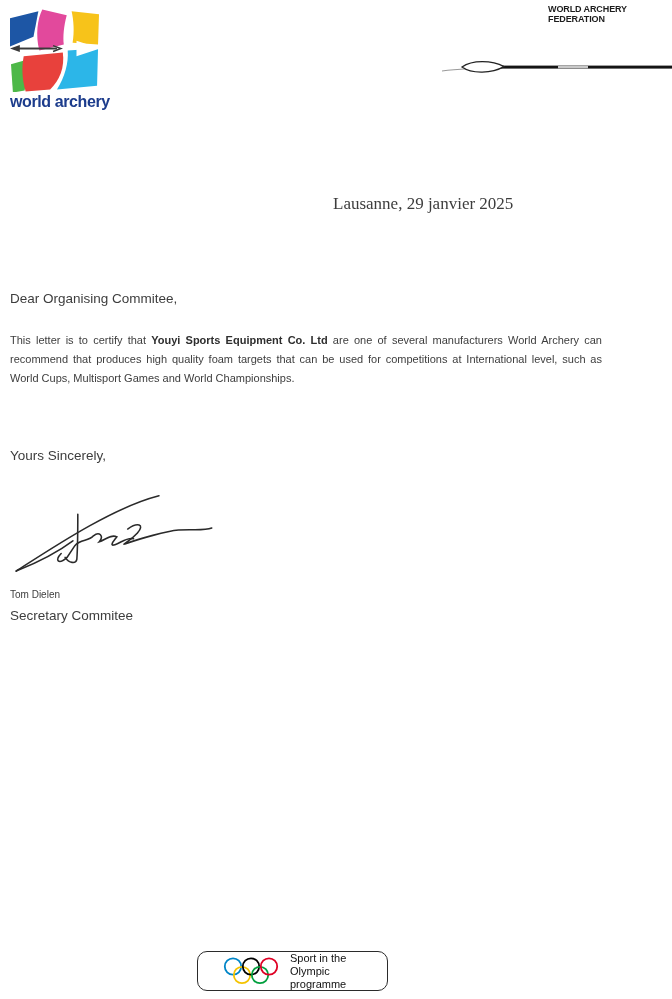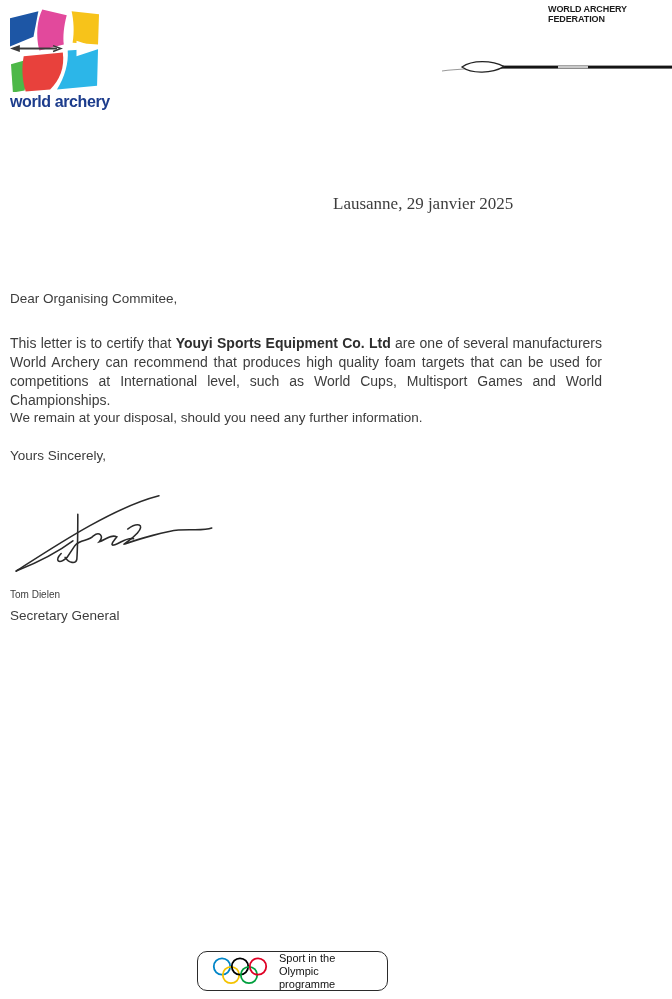--- a/index.html
+++ b/index.html
@@ -17,32 +17,32 @@
   .arrow-graphic { position:absolute; left:440px; top:59px; width:232px; height:16px; }
   .org-block { position:absolute; left:548px; top:4px; width:124px; }
   .org-en { font-size:9px; font-weight:bold; color:#1c1c1c; line-height:10px; letter-spacing:-0.1px; }
   .org-fr { margin-top:3px; font-size:9px; font-weight:bold; color:#8f8f8f; line-height:10px; letter-spacing:-0.1px; }
   .address-block { position:absolute; left:548px; top:68px; width:124px;
     font-size:8.5px; color:#8f8f8f; line-height:11px; }
   
   .dateline  { position:absolute; left:333px; top:194px; font-size:17px;font-family:Liberation Serif, serif; }
   .salutation{ position:absolute; left:10px;  top:283px; font-size:13.5px;margin-top:8px; }
   .para1 { position:absolute; left:10px; top:320px; width:592px;
-           font-size:14px; line-height:19px; text-align:justify; }
+           font-size:11px; line-height:19px; text-align:justify; }
   .para1 .bold { font-weight:bold; color:#2e2e2e; }
   .para2 { position:absolute; left:10px; top:410px; width:592px; font-size:13.5px; }
   .closing { position:absolute; left:10px; top:448px; font-size:13.5px;text-align:right; }
   .signature-svg { position:absolute; left:8px; top:486px; width:210px; height:88px; }
   .signer-name  { position:absolute; left:10px; top:589px; font-size:10px; }
   .signer-title { position:absolute; left:10px; top:608px; font-size:13.5px; }
   
   .badge {
     position:absolute; left:197px; top:951px; width:191px; height:40px;
     box-sizing:border-box; border:1.5px solid #2b2b2b; border-radius:10px;
-    display:flex; align-items:center; gap:9px; padding:0 14px; background:#fff;
+    display:flex; align-items:center; gap:9px; padding:0 25px; background:#fff;
   }
   .rings-svg { width:58px; height:30px; flex:0 0 auto; }
   .badge-text { font-size:11px; line-height:13px; color:#111; }
 </style>
 </head>
 <body>
 
 <div class="page">
 
   <svg class="logo-emblem" viewBox="0 0 92 86" aria-hidden="true">
@@ -72,35 +72,34 @@
       <div>FEDERATION</div>
     </div>
   </div>
 
 
   <div class="dateline">Lausanne, 29 janvier 2025</div>
   <div class="salutation">Dear Organising Commitee,</div>
 
   <p class="para1"><span>This letter is to certify that </span><span class="bold">Youyi Sports Equipment Co. Ltd</span><span> are one of several manufacturers World Archery can recommend that produces high quality foam targets that can be used for competitions at International level, such as World Cups, Multisport Games and World Championships.</span></p>
 
-  <div class="para2">We remain at your disposal, should you need any further information.</div>
   <div class="closing">Yours Sincerely,</div>
 
   <svg class="signature-svg" viewBox="0 0 210 90" aria-hidden="true">
     <g fill="none" stroke="#2a2a2a" stroke-width="1.6" stroke-linecap="round">
       <path d="M6,87 C45,62 105,22 152,10"></path>
       <path d="M6,87 C28,78 48,68 64,56"></path>
       <path d="M69,29 C69,44 69,62 68,75 C67,80 60,79 56,73"></path>
       <path d="M52,69 C45,76 49,81 58,73 L66,61 C72,54 80,57 85,51 C91,46 96,51 91,57 C97,55 103,49 109,52 C105,57 101,62 107,60 C113,58 120,52 126,54"></path>
       <path d="M120,44 C130,37 138,39 130,48 C122,57 112,61 118,59 C132,54 160,46 172,45 C186,44 198,46 206,43"></path>
     </g>
   </svg>
 
   <div class="signer-name">Tom Dielen</div>
-  <div class="signer-title">Secretary General</div>
+  <div class="signer-title">Secretary Commitee</div>
 
   <div class="badge">
     <svg class="rings-svg" viewBox="0 0 58 30" aria-hidden="true">
       <g fill="none" stroke-width="1.8">
         <circle cx="10" cy="10.5" r="8.2" stroke="#0085C7"></circle>
         <circle cx="19" cy="19" r="8.2" stroke="#F4C300"></circle>
         <circle cx="28" cy="10.5" r="8.2" stroke="#000000"></circle>
         <circle cx="37" cy="19" r="8.2" stroke="#009F3D"></circle>
         <circle cx="46" cy="10.5" r="8.2" stroke="#DF0024"></circle>
       </g>

